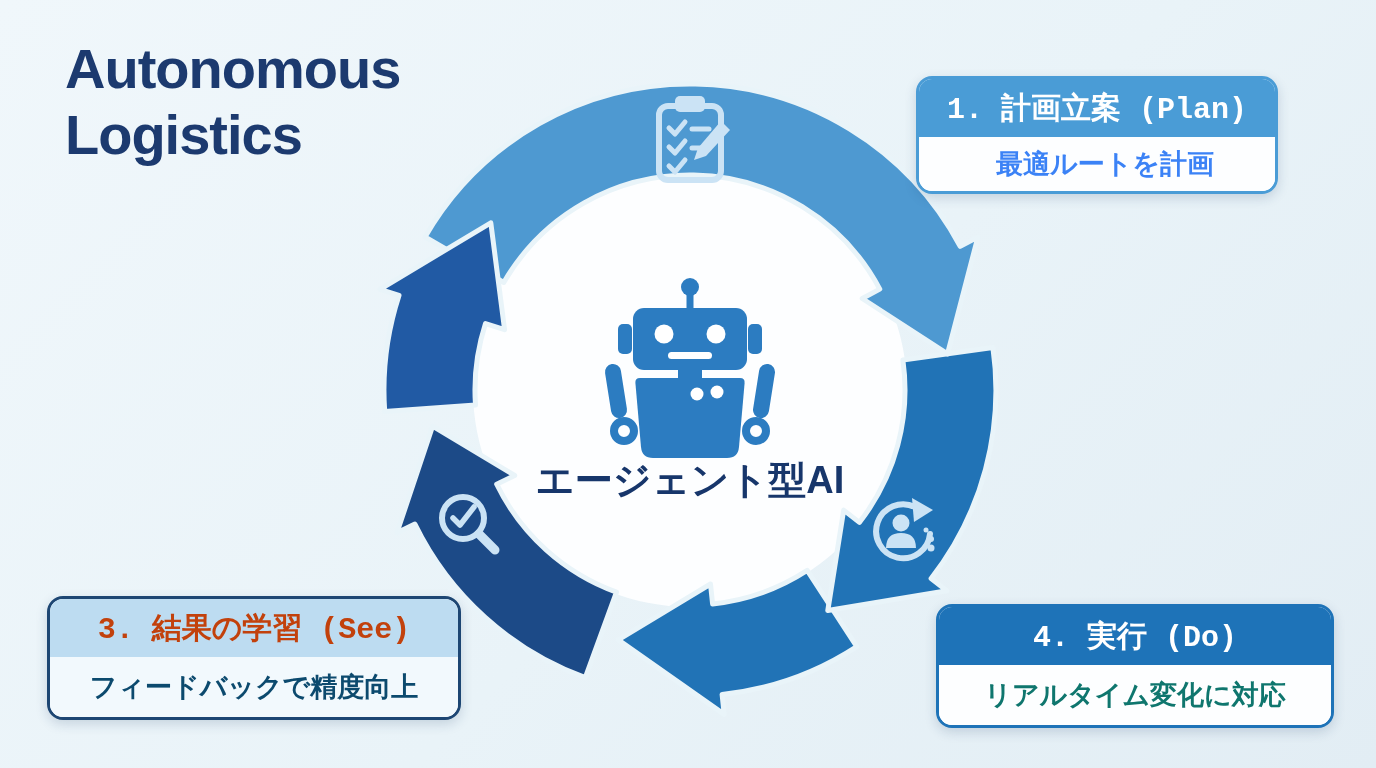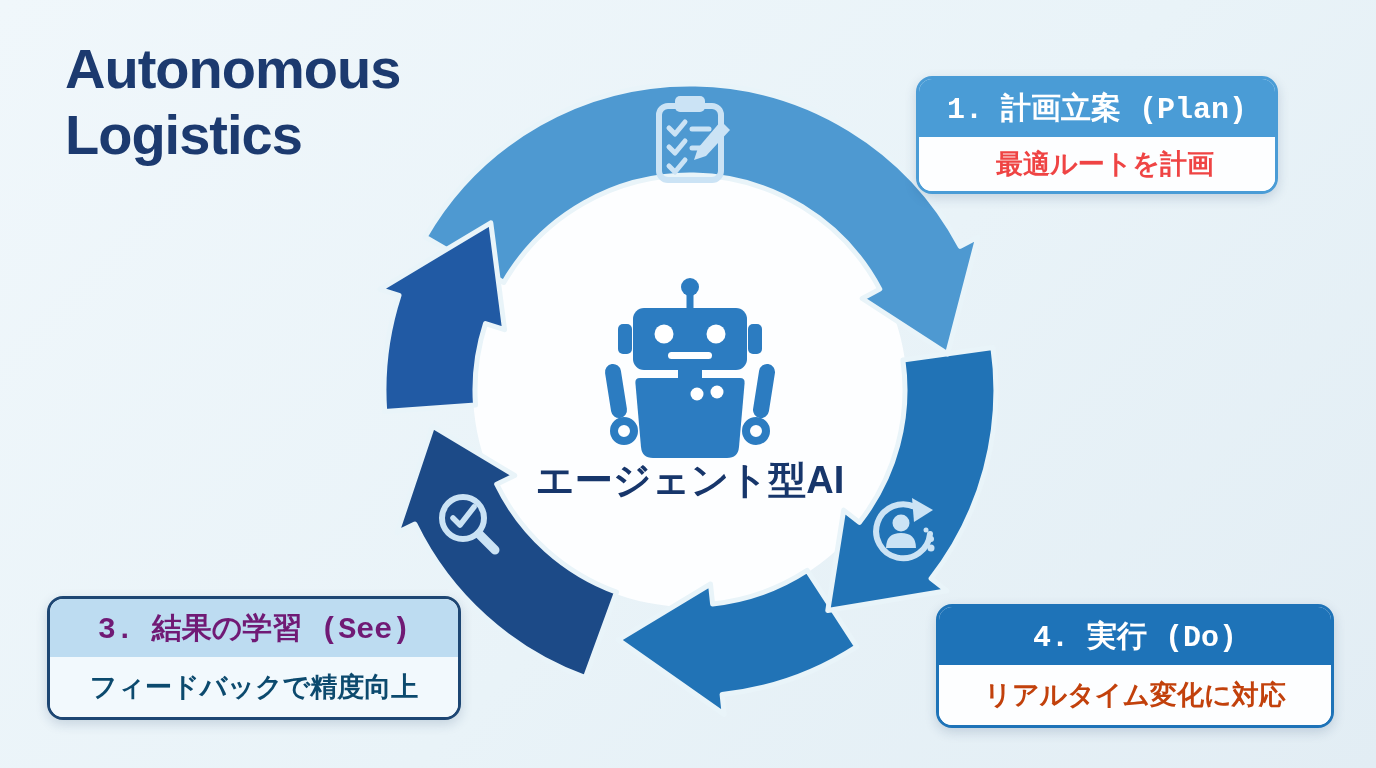--- a/index.html
+++ b/index.html
@@ -100,26 +100,26 @@
     </g>
 
     <text x="690" y="493" text-anchor="middle" font-size="38" font-weight="bold" fill="#17366b">エージェント型AI</text>
   </svg>
 
   <div class="title">Autonomous
 Logistics</div>
 
   <div class="step-box box-plan" style="border-color: rgb(74, 156, 214);">
     <div class="step-header" style="background: rgb(74, 156, 214); color: rgb(255, 255, 255);">1. 計画立案 (Plan)</div>
-    <div class="step-body" style="background: rgb(253, 254, 255); color: #ef4444; padding-left: 16px;">最適ルートを計画</div>
+    <div class="step-body" style="background: rgb(253, 254, 255); color: #3b82f6; padding-left: 16px;">最適ルートを計画</div>
   </div>
 
   <div class="step-box box-do" style="border-color: rgb(30, 115, 184);">
     <div class="step-header" style="background: rgb(30, 115, 184); color: rgb(255, 255, 255);">4. 実行 (Do)</div>
-    <div class="step-body" style="background: rgb(253, 254, 255); color: #c2410c;">リアルタイム変化に対応</div>
+    <div class="step-body" style="background: rgb(253, 254, 255); color: #0f766e;">リアルタイム変化に対応</div>
   </div>
 
   <div class="step-box box-see" style="border-color: rgb(29, 70, 115);">
-    <div class="step-header" style="background: rgb(189, 220, 241); color: #701a75;">3. 結果の学習 (See)</div>
+    <div class="step-header" style="background: rgb(189, 220, 241); color: #c2410c;">3. 結果の学習 (See)</div>
     <div class="step-body" style="background: rgb(242, 249, 253); color: #0c4a6e;">フィードバックで精度向上</div>
   </div>
 
 </div>
 
 </body></html>

